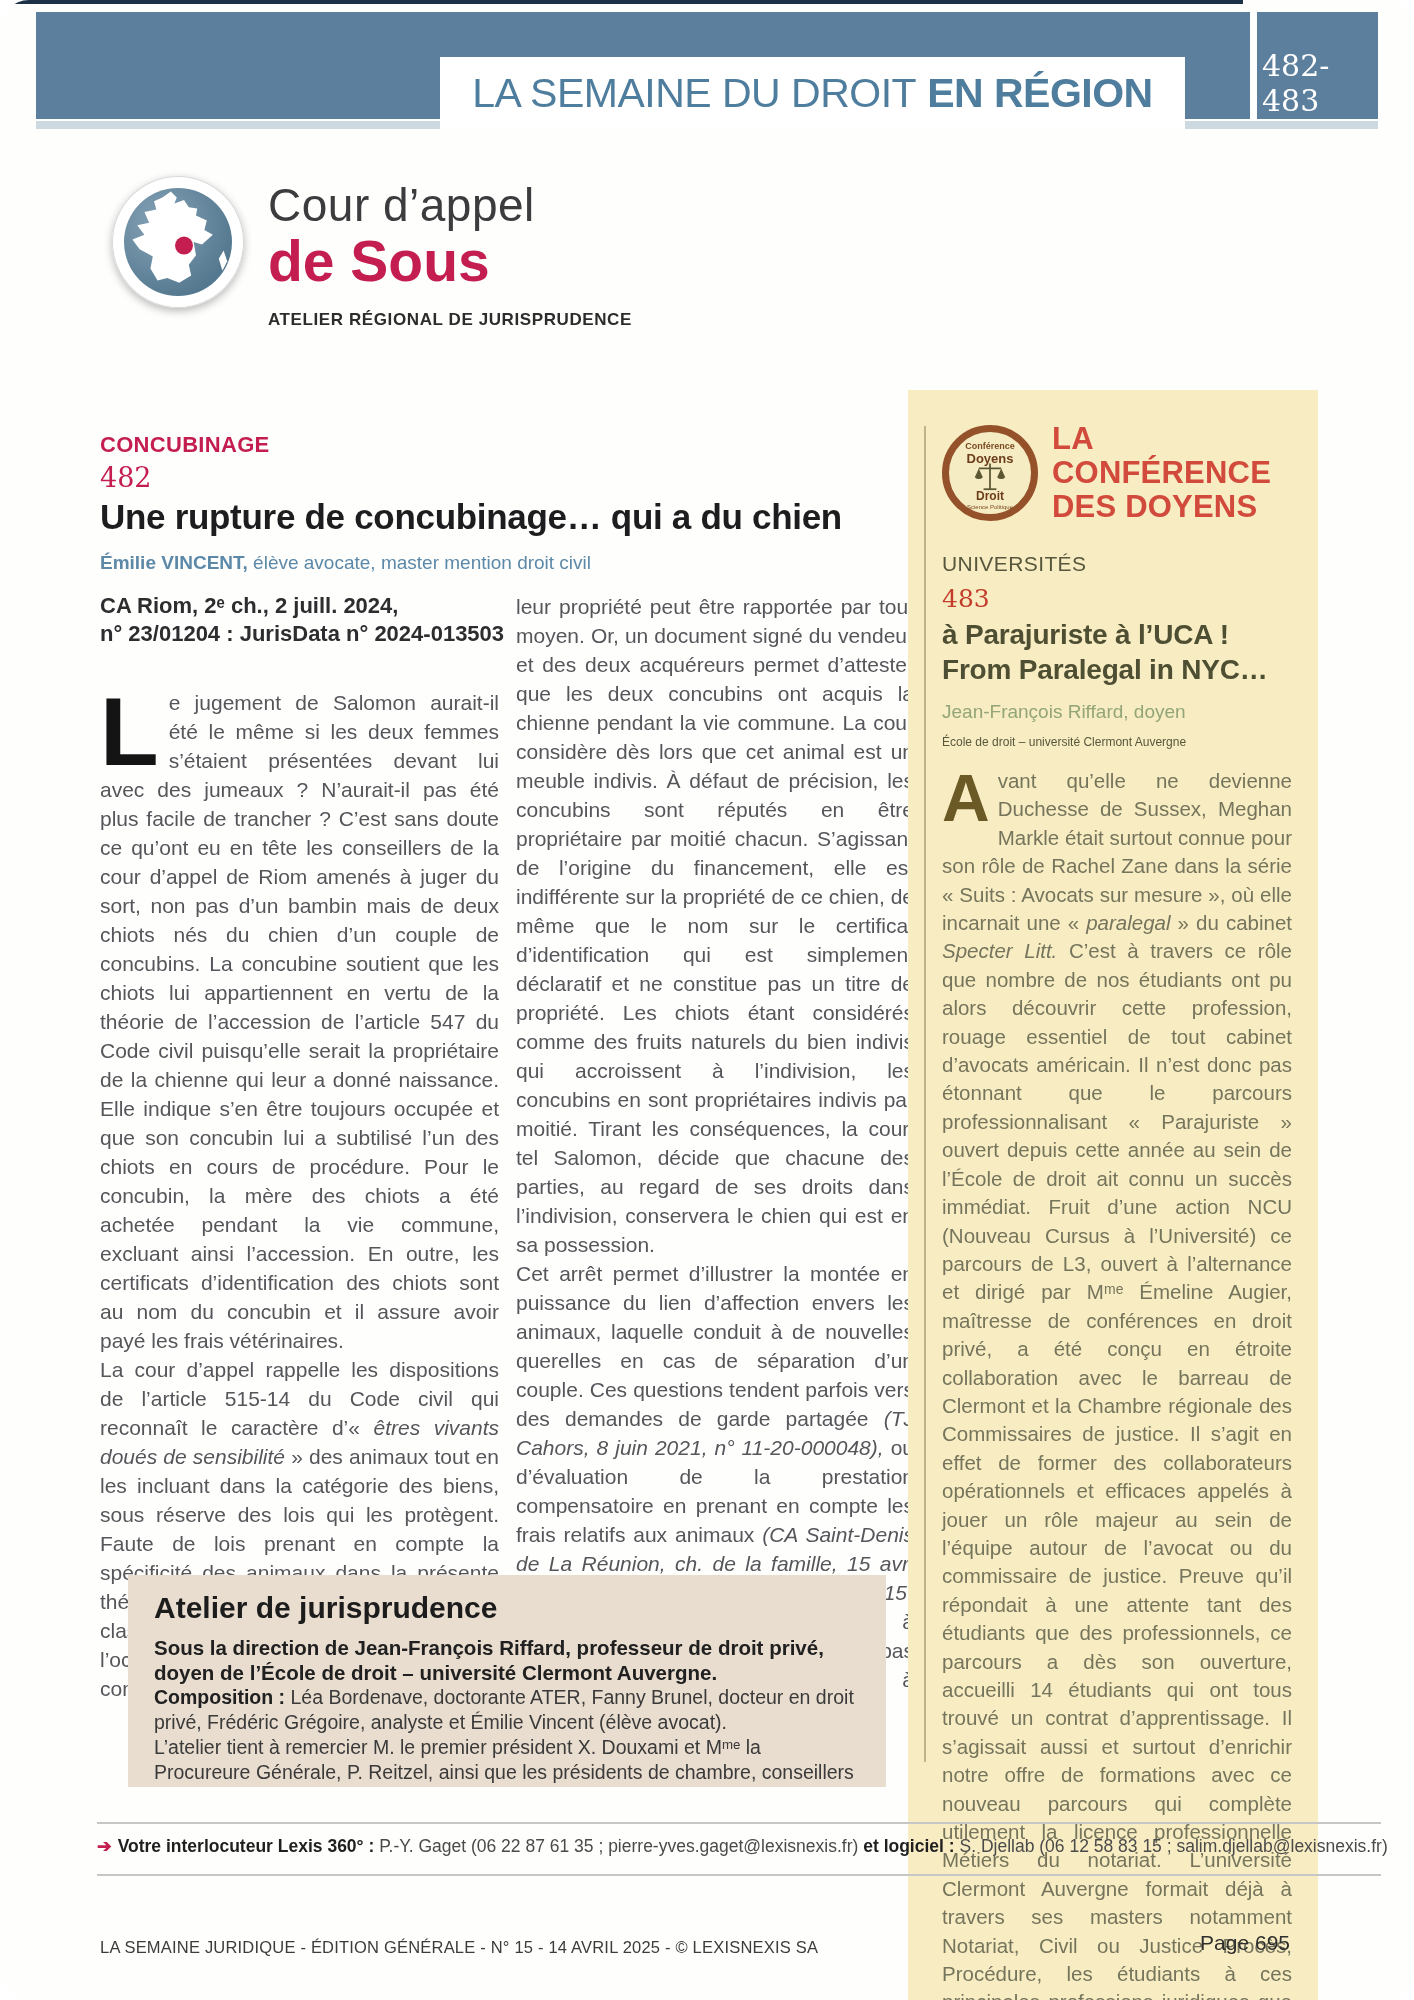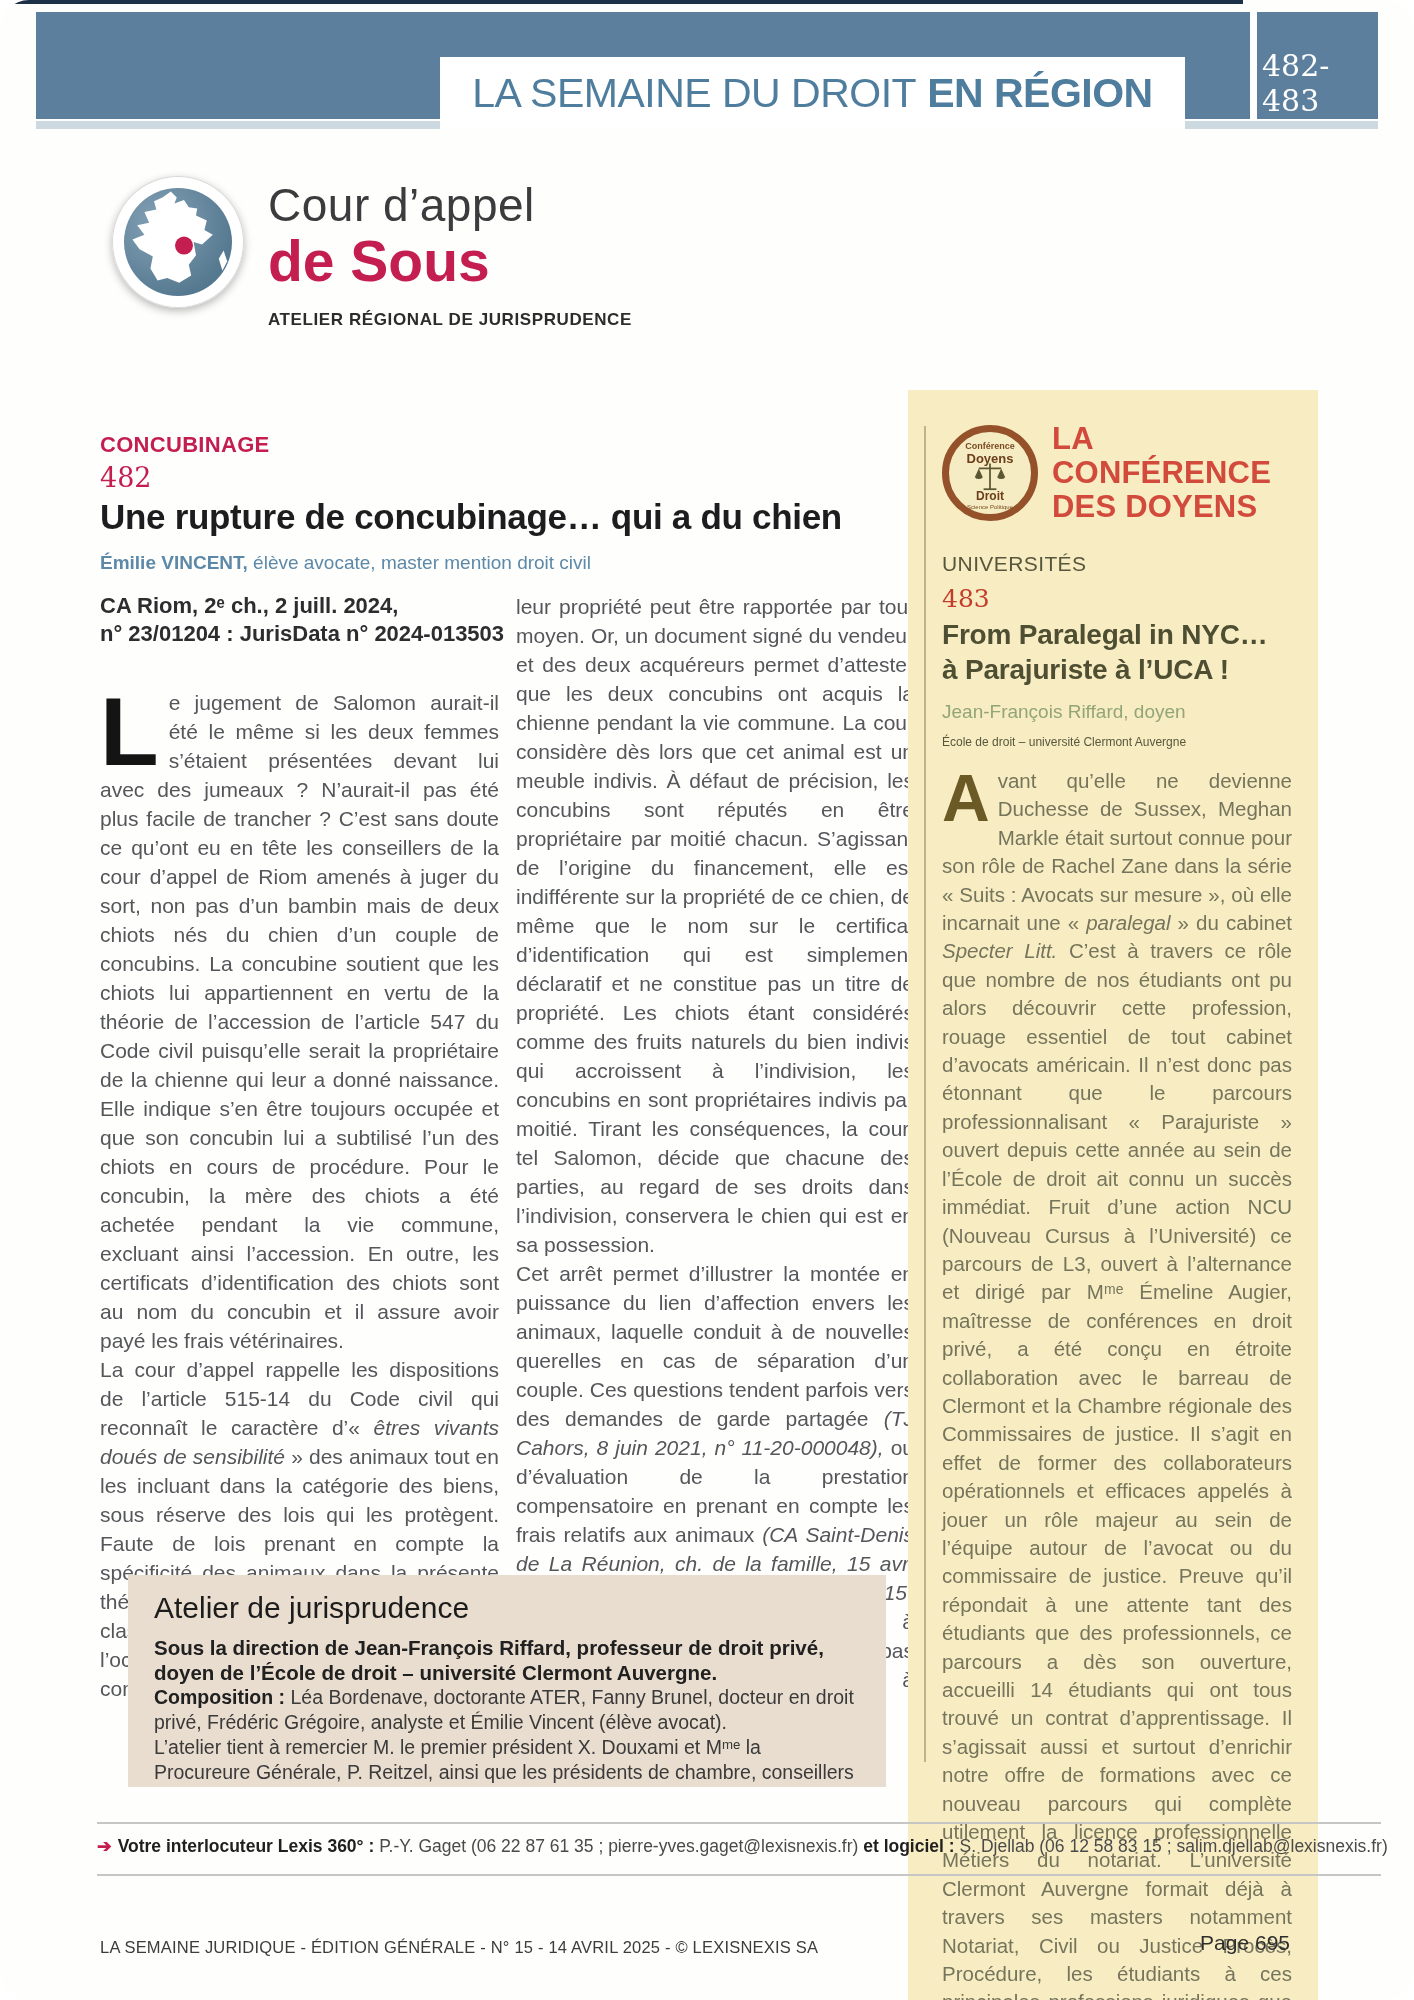--- a/index.html
+++ b/index.html
@@ -55,21 +55,21 @@
   .sb-rubric{margin-top:28px;color:#57573d;font-weight:400;font-size:21px;letter-spacing:0.4px;}
   .sb-num{color:#c23d2b;font-family:"DejaVu Serif",serif;font-size:25px;margin-top:8px;}
   .sb-title{color:#4e4e33;font-weight:700;font-size:28px;line-height:35px;margin-top:4px;letter-spacing:-0.2px;}
   .sb-author{color:#93a578;font-size:19px;margin-top:14px;}
   .sb-affil{color:#57573d;font-size:12px;margin-top:12px;}
   .sb-body{margin-top:18px;font-size:20.5px;line-height:28.4px;color:#75745c;text-align:justify;}
   .dropcap-A{float:left;font-size:66px;line-height:52px;font-weight:700;color:#6b5a26;margin:5px 8px 0 0;}
 
   
   #atelier{left:128px;top:1575px;width:758px;height:212px;background:#e9ddcf;box-sizing:border-box;padding:16px 26px;overflow:hidden;}
-  .at-title{font-size:30px;font-weight:400;color:#1c1c1c;}
+  .at-title{font-size:30px;font-weight:700;color:#1c1c1c;}
   .at-dir{margin-top:10px;font-size:20.5px;font-weight:700;color:#202020;line-height:25px;}
   .at-p{font-size:19.5px;color:#3a3a3a;line-height:25px;}
   .at-p .lbl{font-weight:700;color:#202020;}
 
   
   #frule1{left:97px;top:1822px;width:1284px;height:2px;background:#c6c6c6;}
   #contact{left:97px;top:1836px;width:1284px;font-size:17.5px;color:#4a4a4a;white-space:nowrap;}
   #contact .arrow{color:#c41e50;font-weight:700;margin-right:6px;}
   #contact .lbl{font-weight:700;color:#1f1f1f;}
   #frule2{left:97px;top:1874px;width:1284px;height:2px;background:#c6c6c6;}
@@ -147,22 +147,22 @@
         <div class="em-t4">Science Politique</div>
       </div>
       <div id="sb-wordmark">
         <div>LA CONFÉRENCE</div>
         <div>DES DOYENS</div>
       </div>
     </div>
     <div class="sb-rubric">UNIVERSITÉS</div>
     <div class="sb-num">483</div>
     <div class="sb-title">
+      <div>à Parajuriste à l’UCA !</div>
       <div>From Paralegal in NYC…</div>
-      <div>à Parajuriste à l’UCA !</div>
     </div>
     <div class="sb-author">Jean-François Riffard, doyen</div>
     <div class="sb-affil">École de droit – université Clermont Auvergne</div>
     <div class="sb-body">
       <span class="dropcap-A">A</span><span>vant qu’elle ne devienne Duchesse de Sussex, Meghan Markle était surtout connue pour son rôle de Rachel Zane dans la série « Suits : Avocats sur mesure », où elle incarnait une « </span><span class="it">paralegal</span><span> » du cabinet </span><span class="it">Specter Litt.</span><span> C’est à travers ce rôle que nombre de nos étudiants ont pu alors découvrir cette profession, rouage essentiel de tout cabinet d’avocats américain. Il n’est donc pas étonnant que le parcours professionnalisant « Parajuriste » ouvert depuis cette année au sein de l’École de droit ait connu un succès immédiat. Fruit d’une action NCU (Nouveau Cursus à l’Université) ce parcours de L3, ouvert à l’alternance et dirigé par Mᵐᵉ Émeline Augier, maîtresse de conférences en droit privé, a été conçu en étroite collaboration avec le barreau de Clermont et la Chambre régionale des Commissaires de justice. Il s’agit en effet de former des collaborateurs opérationnels et efficaces appelés à jouer un rôle majeur au sein de l’équipe autour de l’avocat ou du commissaire de justice. Preuve qu’il répondait à une attente tant des étudiants que des professionnels, ce parcours a dès son ouverture, accueilli 14 étudiants qui ont tous trouvé un contrat d’apprentissage. Il s’agissait aussi et surtout d’enrichir notre offre de formations avec ce nouveau parcours qui complète utilement la licence professionnelle Métiers du notariat. L’université Clermont Auvergne formait déjà à travers ses masters notamment Notariat, Civil ou Justice Procès, Procédure, les étudiants à ces principales professions juridiques que sont avocats, huissiers ou notaires. Désormais, elle forme aussi les collaborateurs – les plus anciens diraient les clercs – du notariat ou du judiciaire. Voilà qui s’appelle une intégration verticale réussie !</span>
     </div>
   </div>
 
   <div class="abs" id="atelier">
     <div class="at-title">Atelier de jurisprudence</div>

